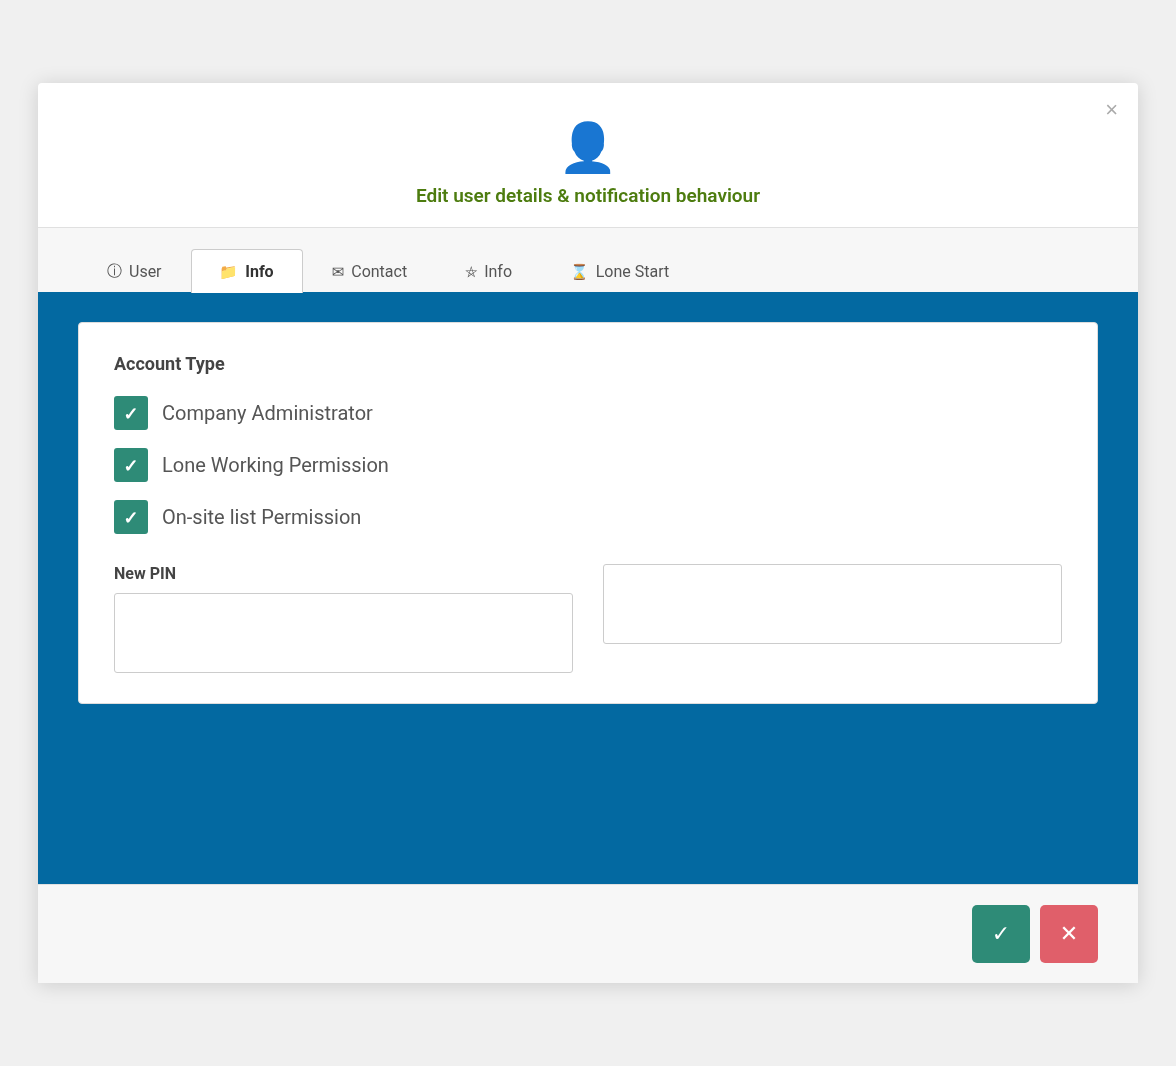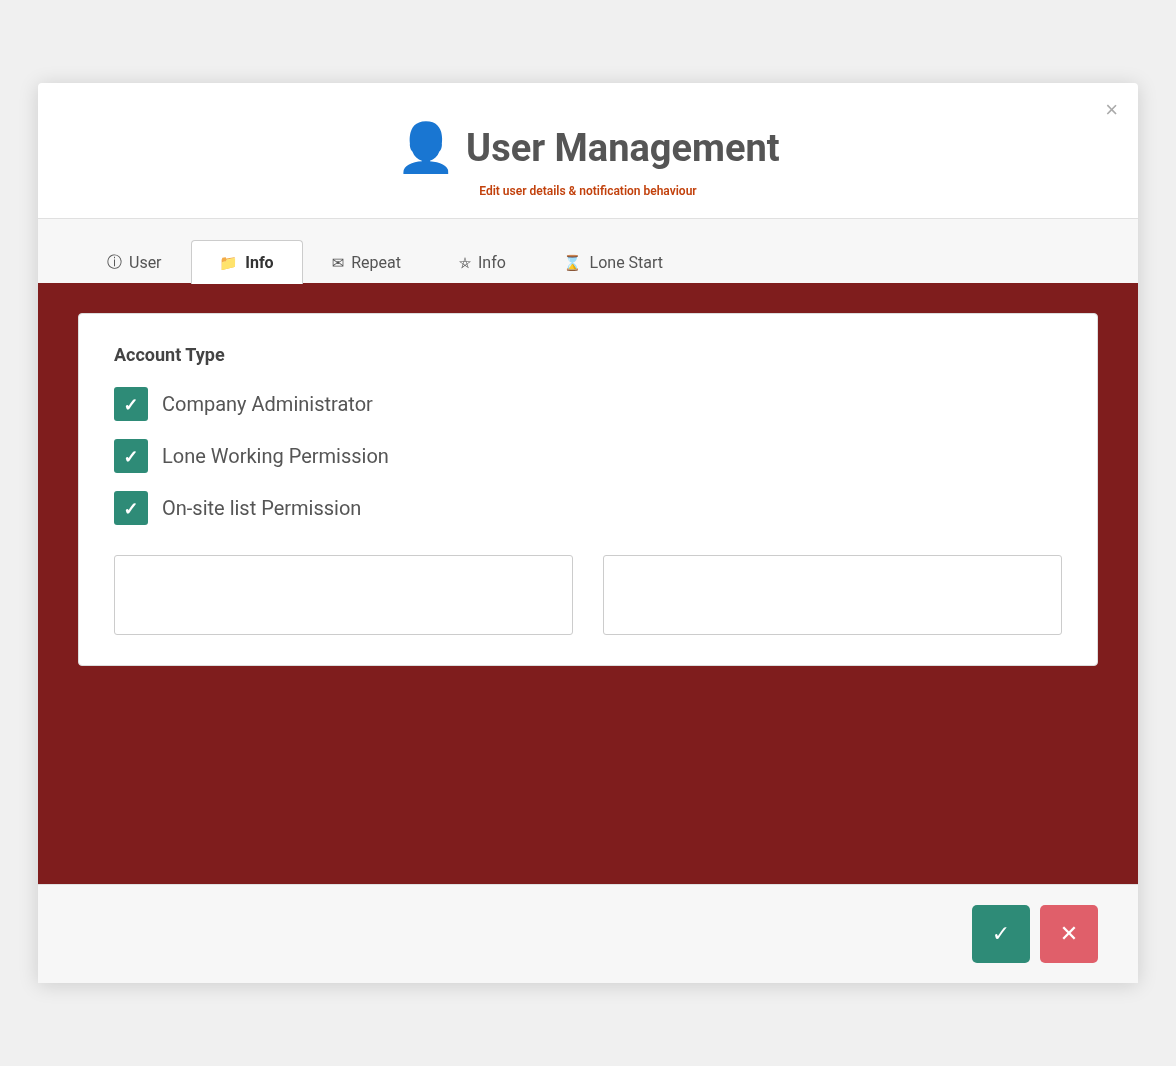--- a/index.html
+++ b/index.html
@@ -45,22 +45,22 @@
       font-size: 48px;
     }
 
     .modal-title {
       font-size: 38px;
       font-weight: 700;
       color: #555;
     }
 
     .modal-subtitle {
-      font-size: 12px;
-      color: #c2410c;
+      font-size: 19px;
+      color: #4d7c0f;
       font-weight: 600;
     }
 
     .close-btn {
       position: absolute;
       top: 16px;
       right: 20px;
       background: none;
       border: none;
       font-size: 22px;
@@ -103,21 +103,21 @@
     }
 
     .tab-icon {
       font-size: 15px;
     }
 
     
     .modal-body {
       padding: 30px 40px 30px;
       flex: 1;
-      background: #7f1d1d;
+      background: #0369a1;
     }
 
     .content-card {
       background: #fff;
       border: 1px solid #ddd;
       border-radius: 4px;
       padding: 30px 35px;
     }
 
     .section-title {
@@ -226,37 +226,36 @@
   </style>
 </head>
 <body>
 
 <div class="modal">
 
   <div class="modal-header">
     <button class="close-btn">×</button>
     <div class="header-title-row">
       <span class="user-icon">👤</span>
-      <h1 class="modal-title">User Management</h1>
     </div>
     <p class="modal-subtitle">Edit user details &amp; notification behaviour</p>
   </div>
 
   <div class="tabs-row">
     <div class="tab">
       <span class="tab-icon">ⓘ</span>
       <span>User</span>
     </div>
     <div class="tab active">
       <span class="tab-icon">📁</span>
       <span>Info</span>
     </div>
     <div class="tab">
       <span class="tab-icon">✉</span>
-      <span>Repeat</span>
+      <span>Contact</span>
     </div>
     <div class="tab">
       <span class="tab-icon">⛤</span>
       <span>Info</span>
     </div>
     <div class="tab">
       <span class="tab-icon">⌛</span>
       <span>Lone Start</span>
     </div>
   </div>
@@ -282,20 +281,21 @@
 
       <div class="checkbox-row">
         <div class="checkbox-box">
           <span class="check-icon">✓</span>
         </div>
         <span class="checkbox-label">On-site list Permission</span>
       </div>
 
       <div class="pin-section">
         <div class="pin-field">
+          <label class="pin-label">New PIN</label>
           <input class="pin-input" type="password" style="">
         </div>
         <div class="pin-field">
           <input class="pin-input" type="password" style="">
         </div>
       </div>
 
     </div>
   </div>
 

